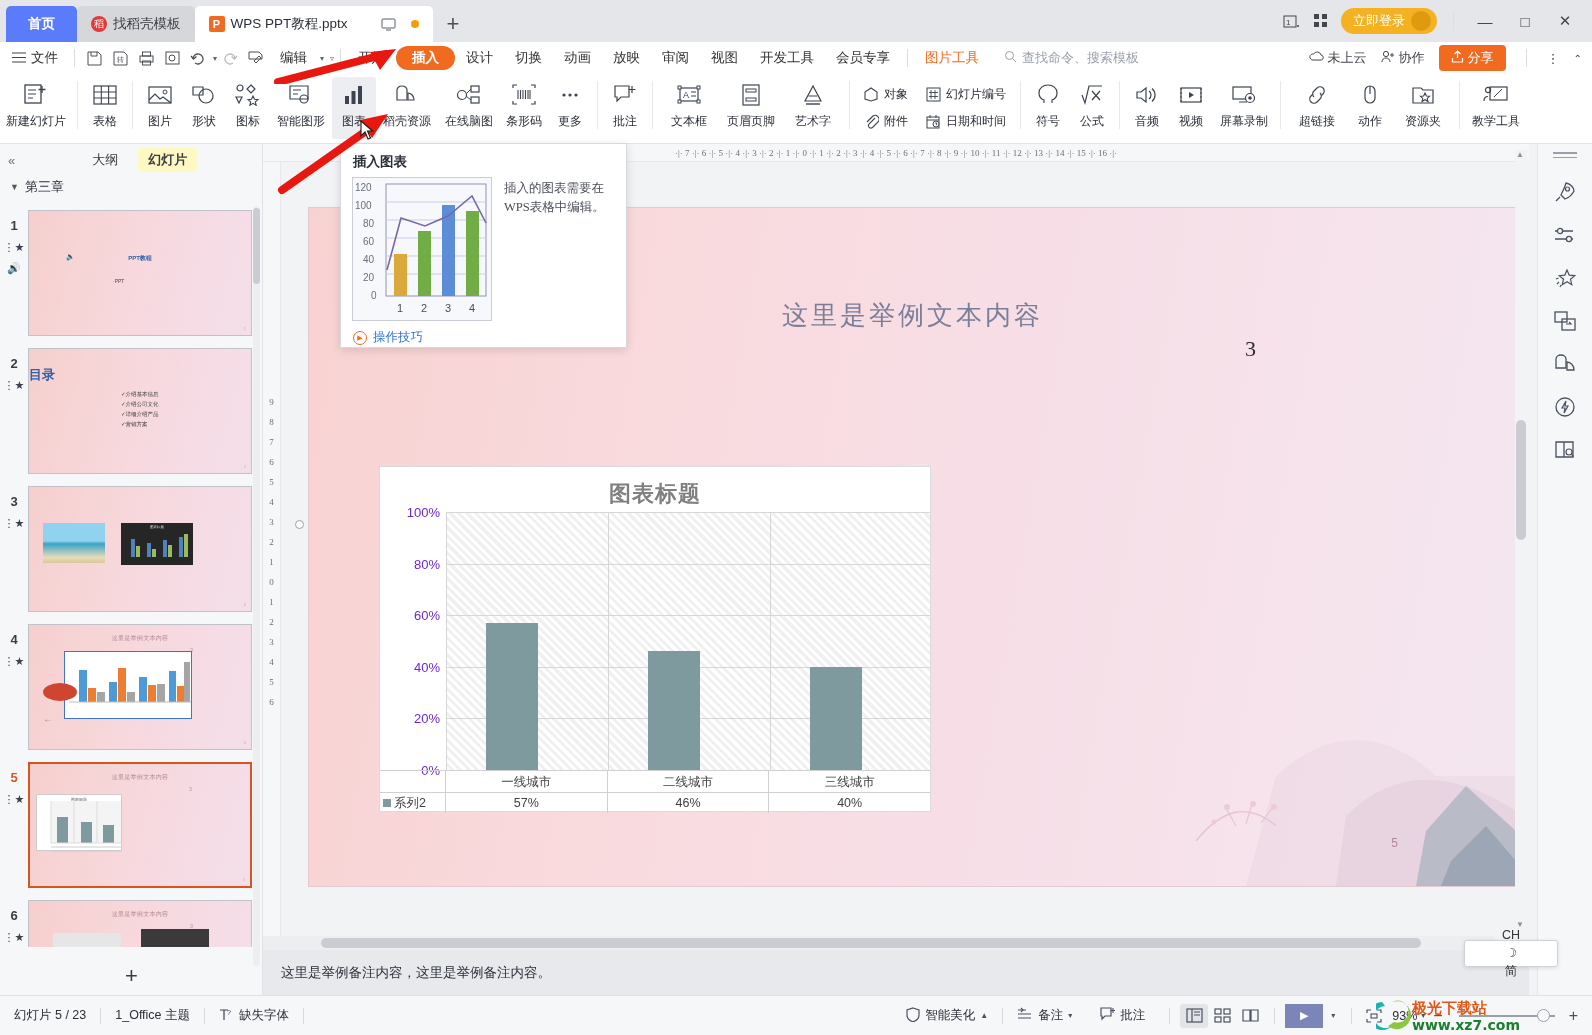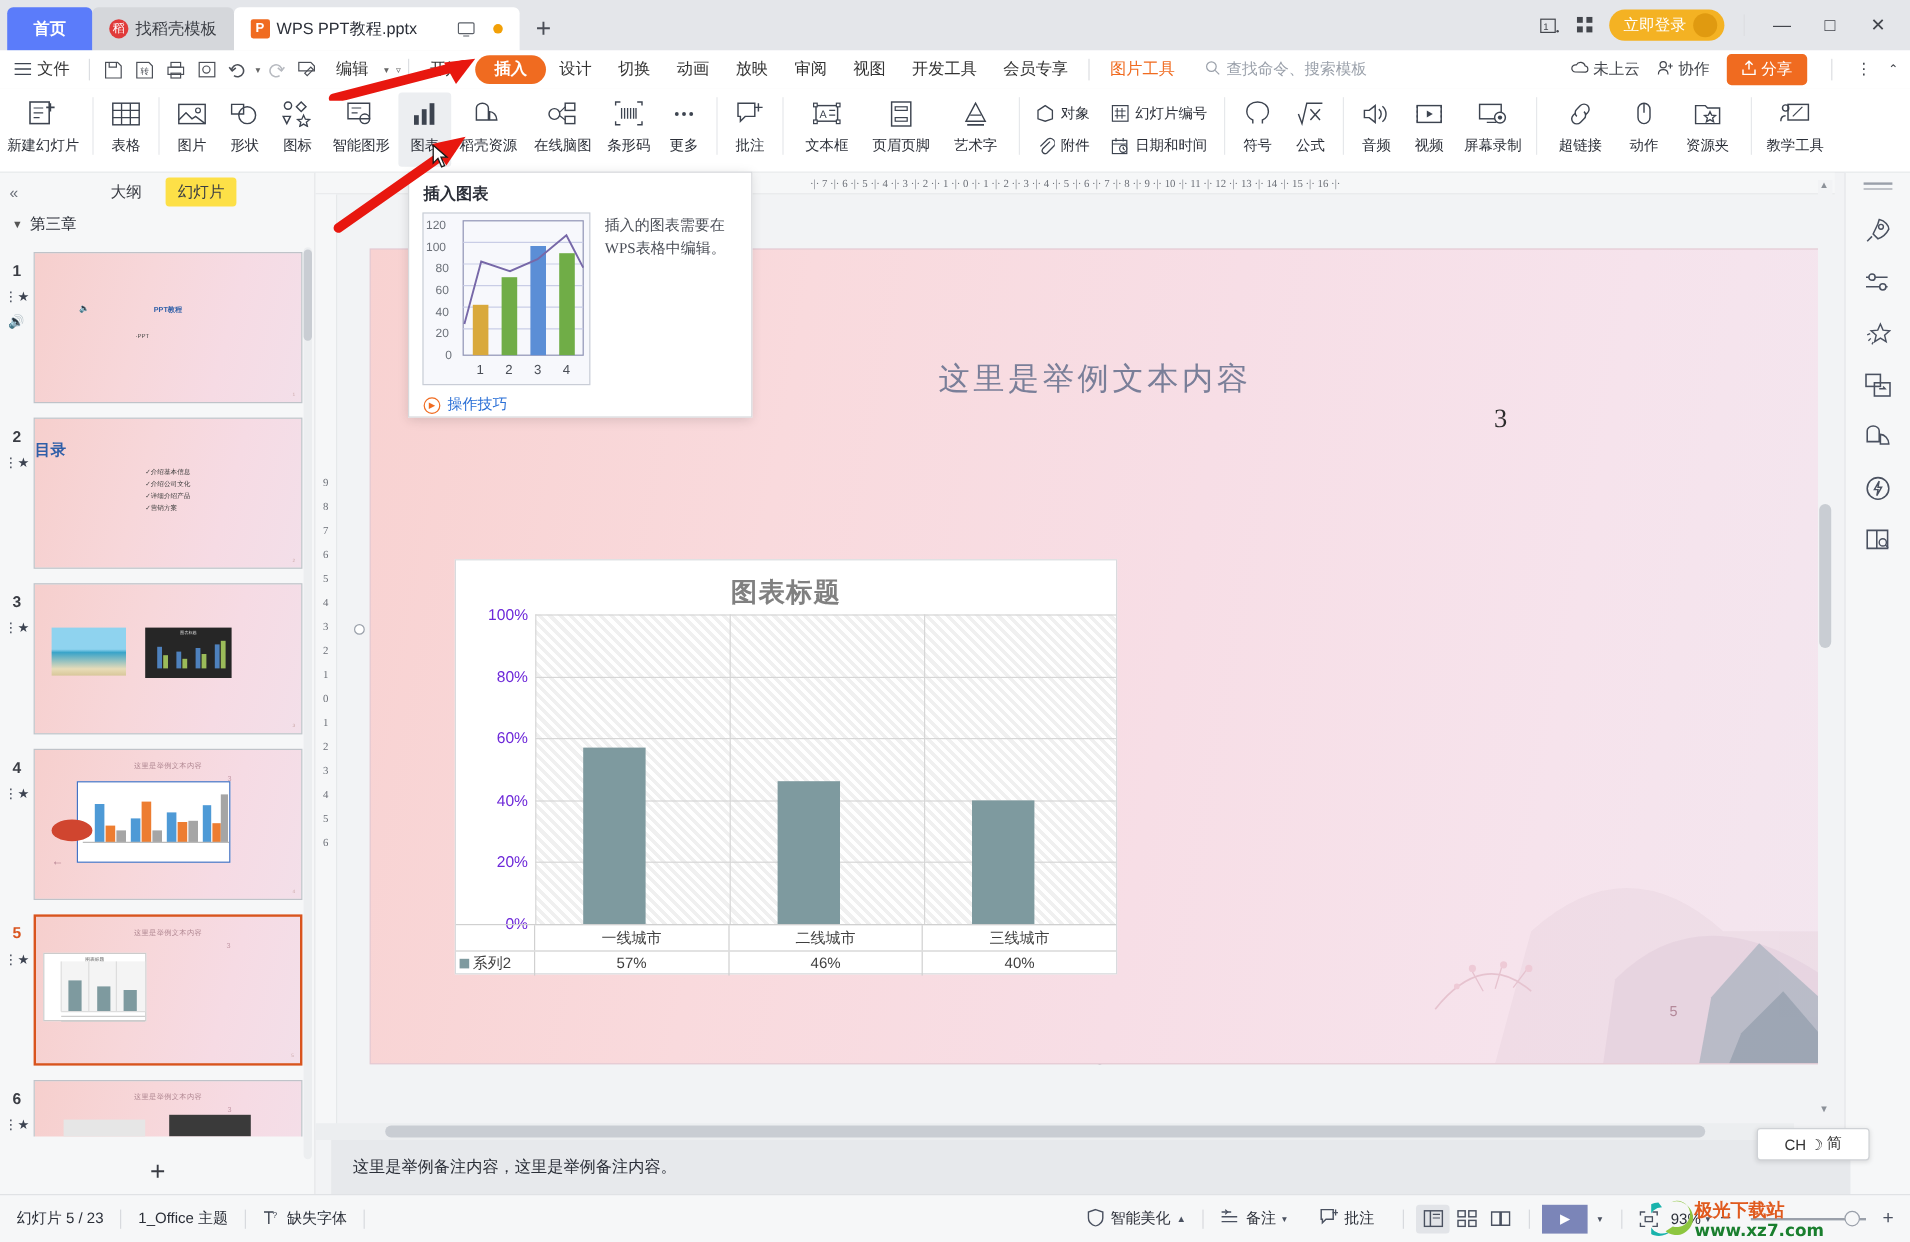--- a/index.html
+++ b/index.html
@@ -80,21 +80,21 @@
   .caret { font-size: 8px; color: #666; margin-left: 2px; }
 
   
   .leftpane {
     position: absolute; left: 0; top: 144px; width: 263px; height: 851px;
     background: #f6f7f8; border-right: 1px solid #e0e2e5;
   }
   .lp-head { height: 32px; display: flex; align-items: center; gap: 10px; padding: 0 8px; }
   .collapse-ic { color: #6b7079; font-size: 13px; }
   .lp-tab { font-size: 13px; color: #3a3d44; padding: 3px 10px; border-radius: 3px; }
-  .lp-tab.sel { background: #fde047; font-weight: 400; }
+  .lp-tab.sel { background: #fef9c3; font-weight: 700; }
   .chapter { display: flex; align-items: center; gap: 6px; padding: 2px 10px; font-size: 13px; color: #2b2f38; }
   .chapter .tri { font-size: 9px; color: #555; }
   .thumbs { position: absolute; top: 60px; left: 0; right: 0; bottom: 48px; overflow: hidden; }
   .thumb-row { display: flex; align-items: flex-start; padding: 6px 0 6px 0; }
   .thumb-meta { width: 28px; display: flex; flex-direction: column; align-items: center; gap: 8px; padding-top: 8px; }
   .thumb-num { font-size: 13px; color: #3a3d44; font-weight: 600; }
   .thumb-num.cur { color: #d9541e; }
   .tm-ico { color: #3b4250; font-size: 11px; }
   .thumb {
     width: 224px; height: 126px; border: 1px solid #bfc3c9; position: relative; overflow: hidden;
@@ -187,26 +187,26 @@
              color: #f06b20; font-size: 7px; display: flex; align-items: center; justify-content: center; }
 
   
   .arrow { position: absolute; z-index: 50; pointer-events: none; }
 
   
   .notes-scroll { position: absolute; left: 263px; top: 936px; width: 1232px; height: 14px;
                   background: #eceef0; }
   .notes-scroll i { position: absolute; left: 58px; top: 2px; width: 1100px; height: 10px;
                     background: #c9cdd3; border-radius: 5px; display: block; }
-  .notes { position: absolute; left: 276px; top: 950px; width: 1266px; height: 45px;
+  .notes { position: absolute; left: 263px; top: 950px; width: 1266px; height: 45px;
            background: #e7e9ec; font-size: 13.5px; color: #2b2f38; padding: 14px 0 0 18px; }
   .ime { position: absolute; left: 1464px; top: 940px; width: 94px; height: 27px; background: #fff;
          border: 1px solid #cfd2d6; border-radius: 3px; font-size: 12.5px; color: #333;
          display: flex; align-items: center; justify-content: center; gap: 3px;
-         box-shadow: 0 1px 4px rgba(0,0,0,.12); }
+         box-shadow: 0 1px 4px rgba(0,0,0,.12); flex-direction: column; }
 
   
   .rightrail { position: absolute; left: 1537px; top: 144px; width: 55px; height: 851px;
                background: #f6f7f8; border-left: 1px solid #e3e5e8;
                display: flex; flex-direction: column; align-items: center; padding-top: 8px; gap: 17px; }
   .rr-ic { width: 26px; height: 26px; display: flex; align-items: center; justify-content: center;
            color: #4a5160; }
   .vscroll { position: absolute; left: 1515px; top: 150px; width: 12px; height: 780px; }
   .vscroll .trk { position: absolute; inset: 0; background: #f2f3f5; }
   .vscroll .thm { position: absolute; left: 1px; top: 270px; width: 10px; height: 120px;

